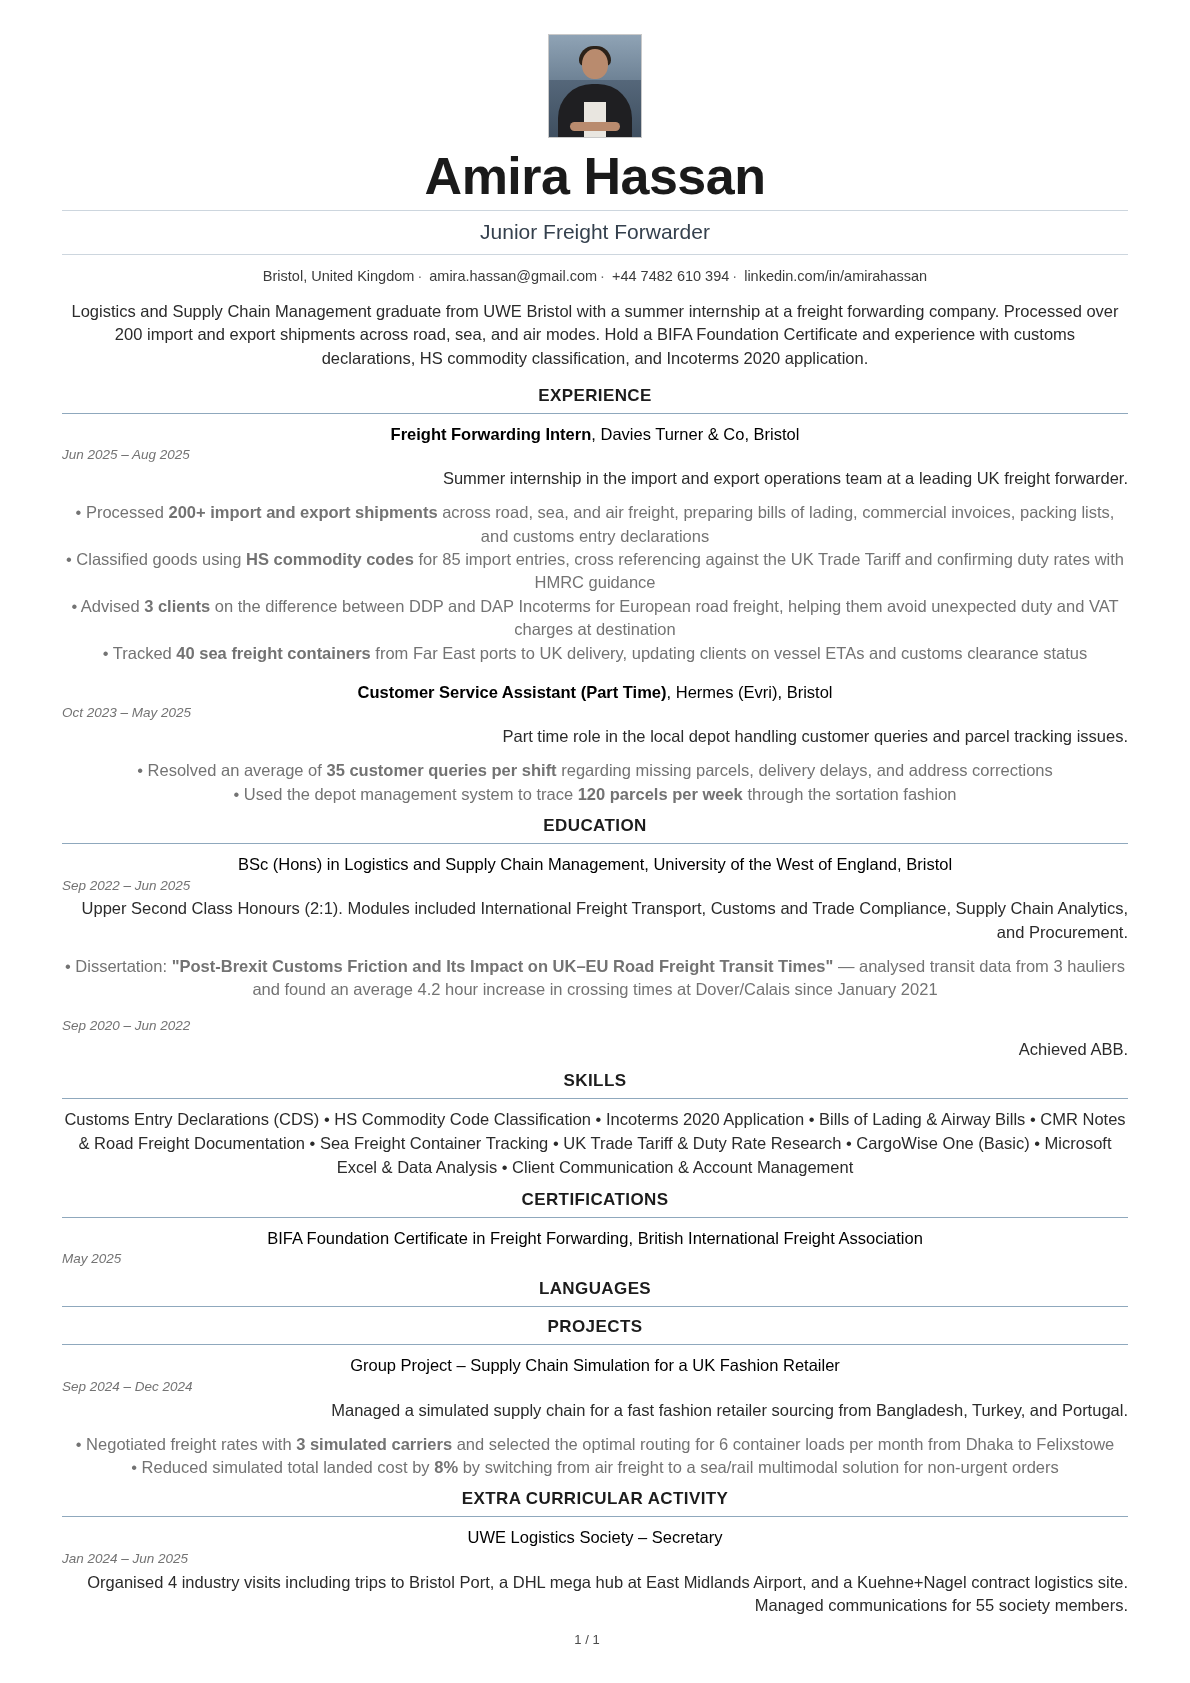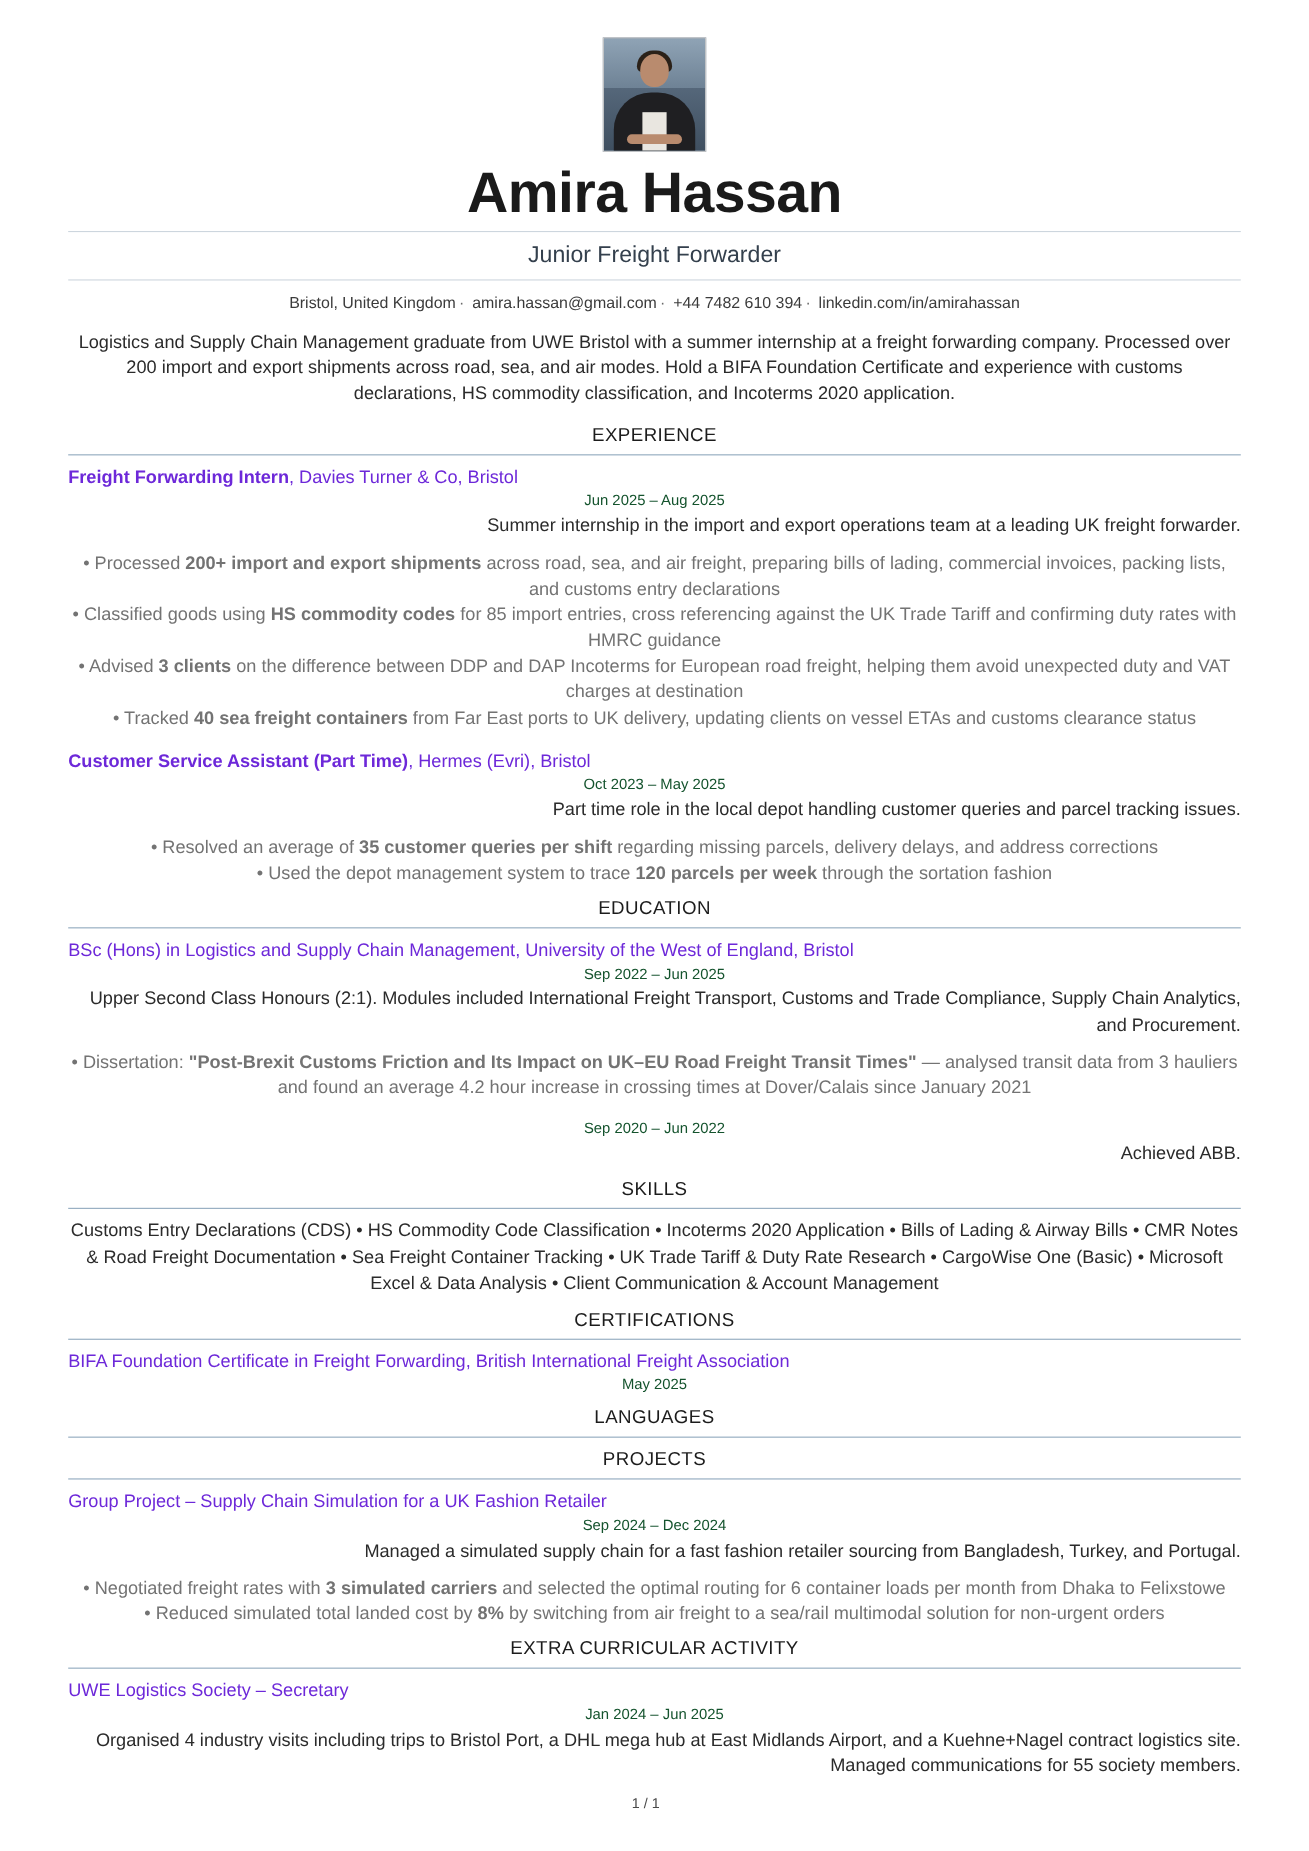--- a/index.html
+++ b/index.html
@@ -121,42 +121,44 @@
     line-height: 1.42;
     color: #2b2b2b;
     padding: 13px 6px 6px 6px;
   }
 
   
   .section { margin-top: 10px; }
   .section-title {
     text-align: center;
     font-size: 17px;
-    font-weight: 400;
+    font-weight: 700;
     letter-spacing: 0.4px;
     color: #1c1c1c;
     padding-bottom: 7px;
   }
   .section-rule {
     border: 0;
     border-top: 1.6px solid #8fa8bd;
     margin: 0 0 9px 0;
   }
 
   .entry { margin-bottom: 2px; }
   .entry-title {
-    font-size: 16.5px;
-    color: #6d28d9;
+    text-align: center;
+    font-size: 16.5px;
+    color: #000000;
     line-height: 1.35;
   }
   .entry-title b { font-weight: 700; }
   .entry-date {
-    text-align: center;
+    text-align: left;
     font-size: 13.5px;
-    color: #14532d;
+    font-style: italic;
+    color: #737373;
     line-height: 1.4;
     margin-top: 1px;
   }
   .entry-desc {
     text-align: right;
     font-size: 16.5px;
     color: #2b2b2b;
     line-height: 1.4;
     margin-top: 2px;
   }

